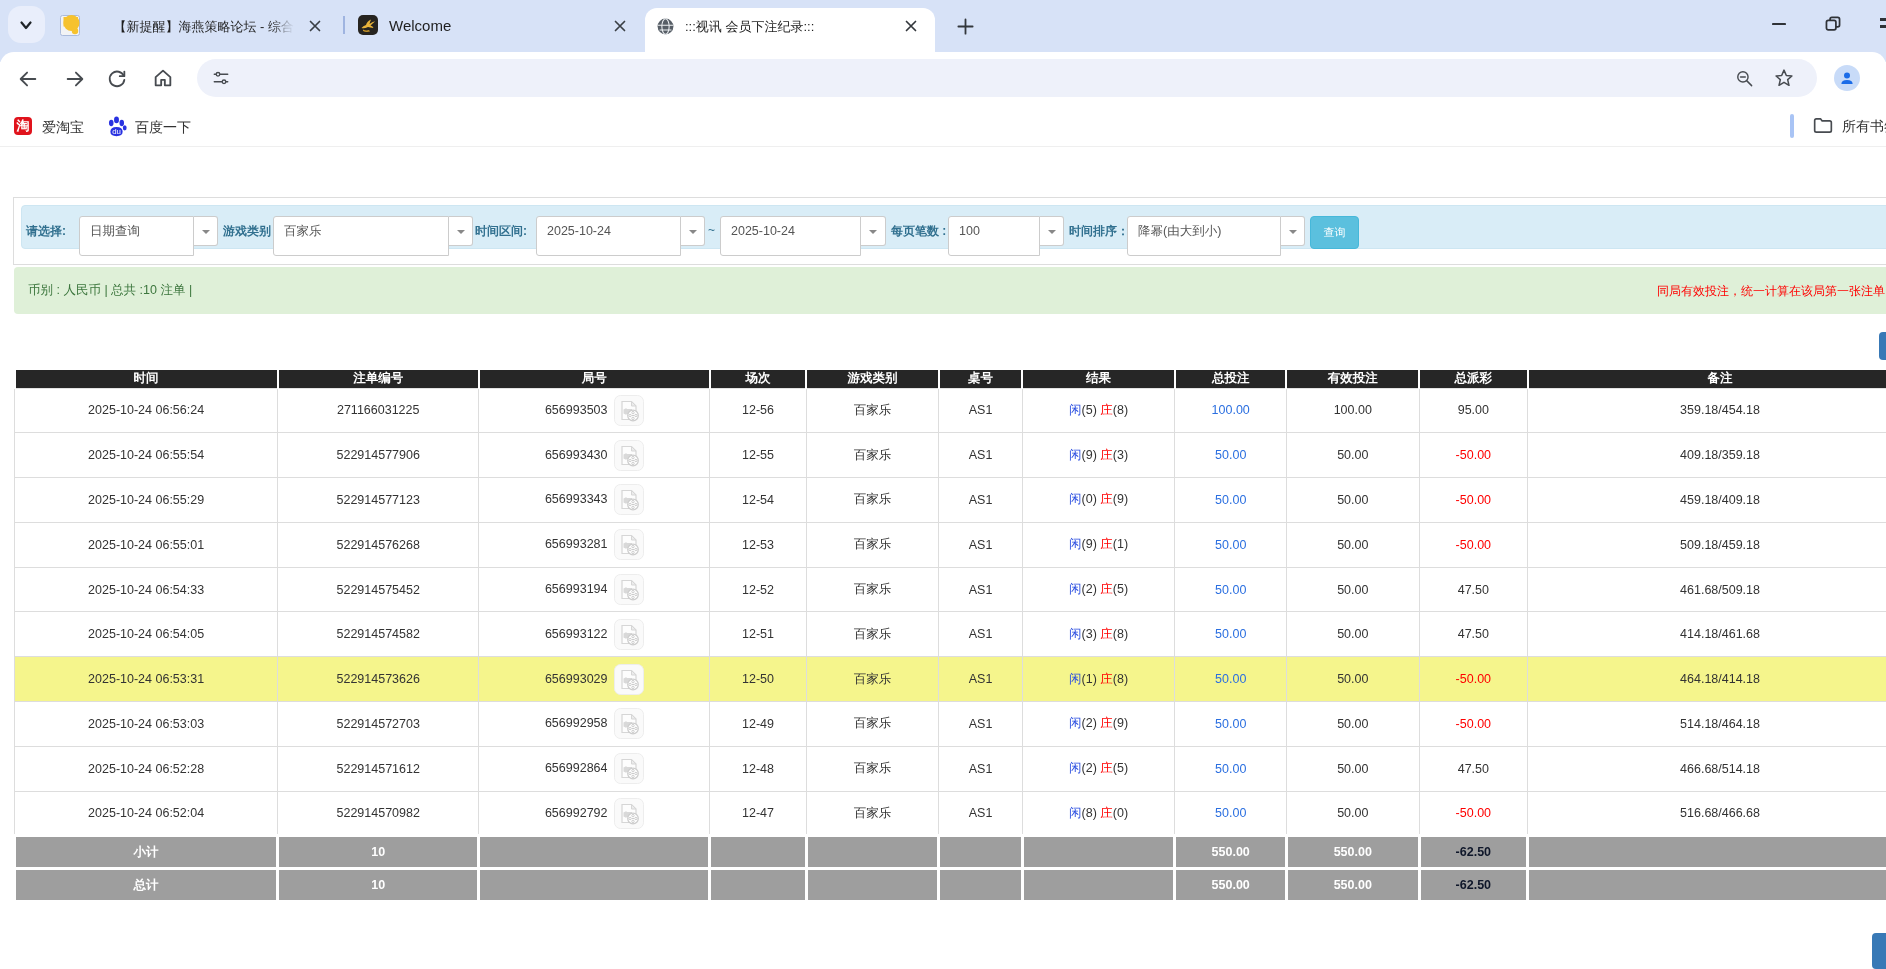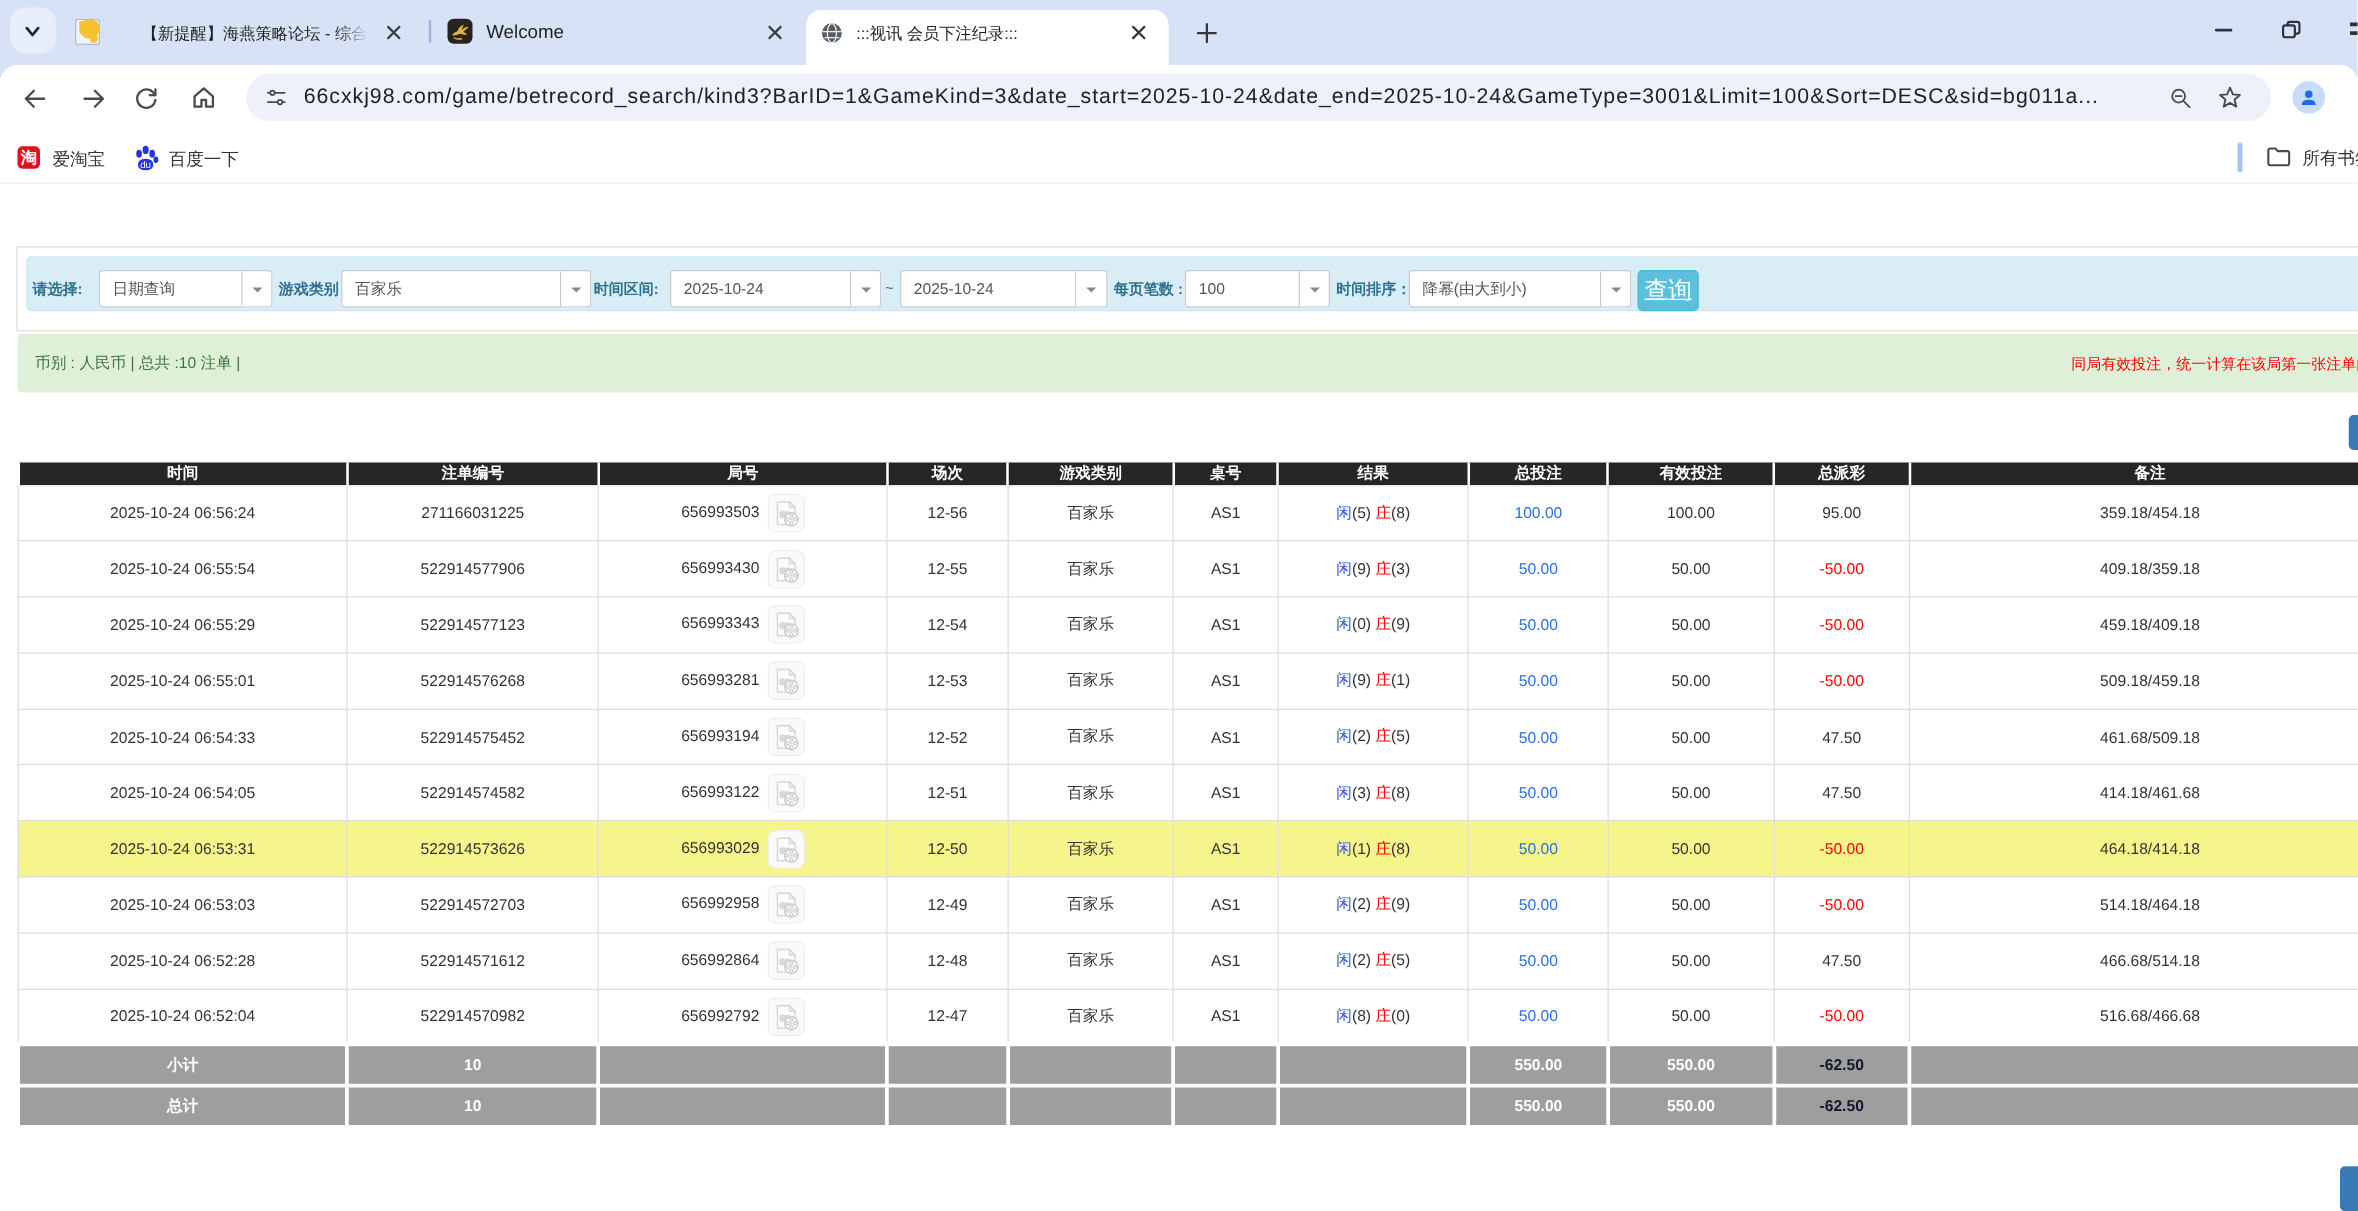--- a/index.html
+++ b/index.html
@@ -15,27 +15,27 @@
 #chevbtn { position:absolute; left:8px; top:6px; width:37px; height:37px; background:#e9eefb; border-radius:13px; }
 .icon { position:absolute; }
 
 
 #page { }
 #pgtitle { position:absolute; left:13px; top:167px; font-size:20px; color:#333;margin-top:28px; }
 #filterbar { position:absolute; left:13px; top:204px; width:1901px; height:45px; }
 #fpanel { position:absolute; left:0; top:-7px; width:1901px; height:68px; background:#fff; border:1px solid #ddd; }
 #fblue { position:absolute; left:8px; top:1px; width:1885px; height:44px; background:#d9edf7; border:1px solid #cde6f2; border-radius:4px; }
 .flabel { position:absolute; top:19px; font-size:12px; font-weight:bold; color:#31708f; white-space:nowrap; }
-.finput { position:absolute; top:12px; height:30px; background:#fff; border:1px solid #ccc; border-radius:3px 0 0 3px;
+.finput { position:absolute; top:12px; height:40px; background:#fff; border:1px solid #ccc; border-radius:3px 0 0 3px;
   font-size:12.5px; color:#555; line-height:28px; padding-left:10px; white-space:nowrap; }
 .fbtn { position:absolute; top:12px; height:30px; background:#fff; border:1px solid #ccc; border-left:none; border-radius:0 3px 3px 0; }
 .fbtn:after { content:""; position:absolute; left:50%; top:13px; margin-left:-4px; border-left:4px solid transparent;
   border-right:4px solid transparent; border-top:4px solid #888; }
 #querybtn { position:absolute; left:1297px; top:12px; width:49px; height:33px; background:#5bc0de; border:1px solid #46b8da;
-  border-radius:4px; color:#fff; font-size:19px; text-align:center; line-height:31px;text-decoration:underline; }
+  border-radius:4px; color:#fff; font-size:11px; text-align:center; line-height:31px; }
 #greenbar { position:absolute; left:14px; top:267px; width:1900px; height:47px; background:#dff0d8; border-radius:4px; }
 #greentext { position:absolute; left:14px; top:15px; font-size:12.5px; color:#3c763d; }
 #redtext { position:absolute; left:1643px; top:16px; font-size:12px; color:#ff0000; white-space:nowrap; }
 .bluebtn { position:absolute; background:#3879b6; border-radius:4px; }
 
 
 #tbl { position:absolute; left:13px; top:370px; border-collapse:collapse; table-layout:fixed; width:1901px; }
 #tbl th { background:#262626; color:#fff; font-size:12.5px; font-weight:bold; height:18px; border:2px solid #fff; border-top:none; border-bottom:1px solid #e3e3e3; }
 #tbl td { font-size:12.5px; color:#333; text-align:center; height:44.8px; border:1px solid #ddd; background:#fff; }
 #tbl tr.hl td { background:#f5f58c; }
@@ -115,21 +115,20 @@
   <svg class="icon" style="left:152px;top:15px" width="22" height="22" viewBox="0 0 24 24">
       <path d="M4 11 L12 4 L20 11 V20 H14 V14 H10 V20 H4 Z" stroke="#474b50" stroke-width="2" fill="none" stroke-linecap="round" stroke-linejoin="round"></path>
     </svg>
   <div class="abs" style="left:197px;top:7px;width:1620px;height:38px;background:#eef1fa;border-radius:19px"></div>
   <svg class="icon" style="left:212px;top:17px" width="18" height="18" viewBox="0 0 24 24">
       <circle cx="8" cy="7" r="2.4" stroke="#474b50" stroke-width="1.8" fill="none"></circle>
       <path d="M11 7 H21 M3 7 H5" stroke="#474b50" stroke-width="1.8" stroke-linecap="round"></path>
       <circle cx="16" cy="17" r="2.4" stroke="#474b50" stroke-width="1.8" fill="none"></circle>
       <path d="M3 17 H13 M19 17 H21" stroke="#474b50" stroke-width="1.8" stroke-linecap="round"></path>
     </svg>
-  <div class="abs" style="left:243px;top:15px;font-size:17px;letter-spacing:0.78px;color:#202124;white-space:nowrap;width:1460px;overflow:hidden">66cxkj98.com/game/betrecord_search/kind3?BarID=1&amp;GameKind=3&amp;date_start=2025-10-24&amp;date_end=2025-10-24&amp;GameType=3001&amp;Limit=100&amp;Sort=DESC&amp;sid=bg011a...</div>
   <svg class="icon" style="left:1735px;top:17px" width="19" height="19" viewBox="0 0 24 24">
       <circle cx="10" cy="10" r="6.5" stroke="#474b50" stroke-width="1.8" fill="none"></circle>
       <path d="M15 15 L21 21" stroke="#474b50" stroke-width="1.8" stroke-linecap="round"></path>
       <path d="M7 10 H13" stroke="#474b50" stroke-width="1.8" stroke-linecap="round"></path>
     </svg>
   <svg class="icon" style="left:1774px;top:16px" width="20" height="20" viewBox="0 0 24 24">
       <path d="M12 2.5 L14.8 9 L21.5 9.6 L16.4 14 L18 20.8 L12 17.2 L6 20.8 L7.6 14 L2.5 9.6 L9.2 9 Z" stroke="#474b50" stroke-width="1.8" fill="none" stroke-linejoin="round"></path>
     </svg>
   <div class="abs" style="left:1834px;top:13px;width:26px;height:26px;border-radius:50%;background:#c8dbf8"></div>
   <svg class="icon" style="left:1838px;top:17px" width="18" height="18" viewBox="0 0 24 24">

